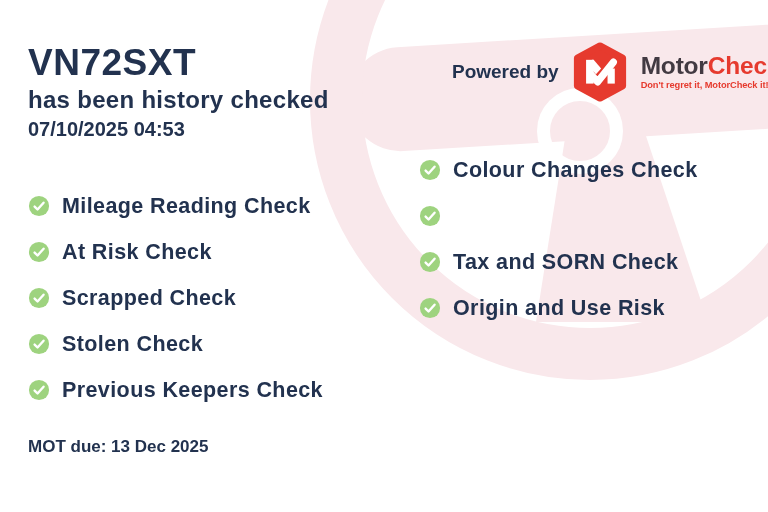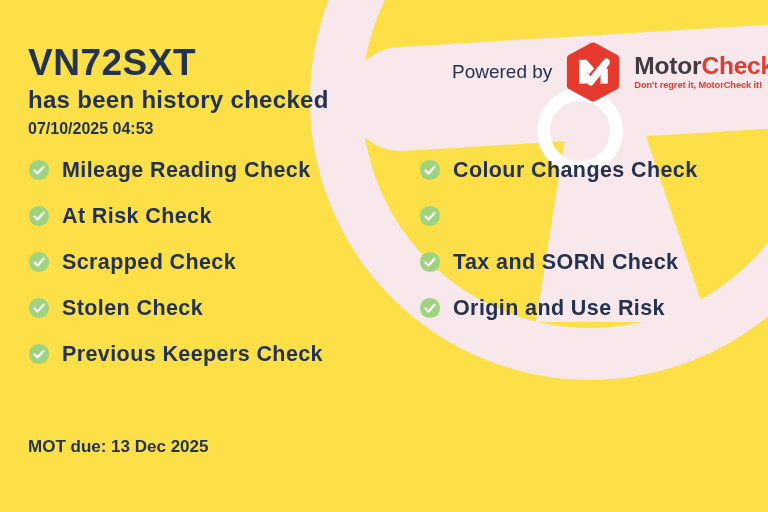--- a/index.html
+++ b/index.html
@@ -7,21 +7,21 @@
     --green:#9ed37f;
     --red:#e63a2e;
     --brand-dark:#423a42;
     --pink:#f9e8eb;
   }
   *{margin:0;padding:0;box-sizing:border-box;}
   html,body{background:#e9e9e9;}
   .page{
     position:relative;
     width:768px;height:512px;
-    background:#fde047;
+    background:#ffffff;
     overflow:hidden;
     font-family:"Liberation Sans", sans-serif;
     color:var(--navy);
   }
   
   .watermark{position:absolute;inset:0;z-index:0;pointer-events:none;}
   .wm-ring{
     position:absolute;left:310px;top:-180px;width:560px;height:560px;
     border:52px solid var(--pink);border-radius:50%;
   }
@@ -42,40 +42,40 @@
   .header{position:absolute;left:28px;top:44px;z-index:2;}
   .reg-title{
     font-size:37px;line-height:38px;font-weight:800;
     letter-spacing:0.5px;color:var(--navy);
   }
   .subtitle{
     font-size:24px;line-height:26px;font-weight:700;
     letter-spacing:0.3px;margin-top:5px;color:var(--navy);
   }
   .timestamp{
-    font-size:16px;line-height:18px;font-weight:700;
+    font-size:20px;line-height:18px;font-weight:700;
     margin-top:7px;color:var(--navy);
   }
   
   .powered{
     position:absolute;left:452px;top:40px;height:64px;z-index:2;
     display:flex;align-items:center;gap:12px;
     text-decoration:none;cursor:pointer;
   }
-  .powered-label{font-size:19px;font-weight:400;color:var(--navy);white-space:nowrap;}
+  .powered-label{font-size:19px;font-weight:700;color:var(--navy);white-space:nowrap;}
   .logo-hex{display:block;width:58px;height:62px;flex:0 0 auto;}
   .wordmark{display:flex;flex-direction:column;line-height:1;}
   .brand-line{font-size:24.5px;font-weight:800;letter-spacing:-0.2px;color:var(--brand-dark);white-space:nowrap;}
   .brand-line .accent{color:var(--red);}
   .tagline{font-size:9.3px;font-weight:700;letter-spacing:-0.1px;color:var(--red);margin-top:3px;white-space:nowrap;}
   
   .checks{
     position:absolute;top:158px;z-index:1;list-style:none;
   }
-  .checks-left{left:28px;}
+  .checks-left{left:28px;margin-top:36px;}
   .checks-right{left:419px;text-align:center;}
   .check-row{
     display:flex;align-items:center;gap:12px;
     height:24px;margin-bottom:22px;
   }
   .check-icon{width:22px;height:22px;flex:0 0 auto;display:block;}
   .check-icon svg{display:block;}
   .check-label{
     font-size:21.5px;font-weight:800;letter-spacing:0.4px;
     color:var(--navy);white-space:nowrap;

